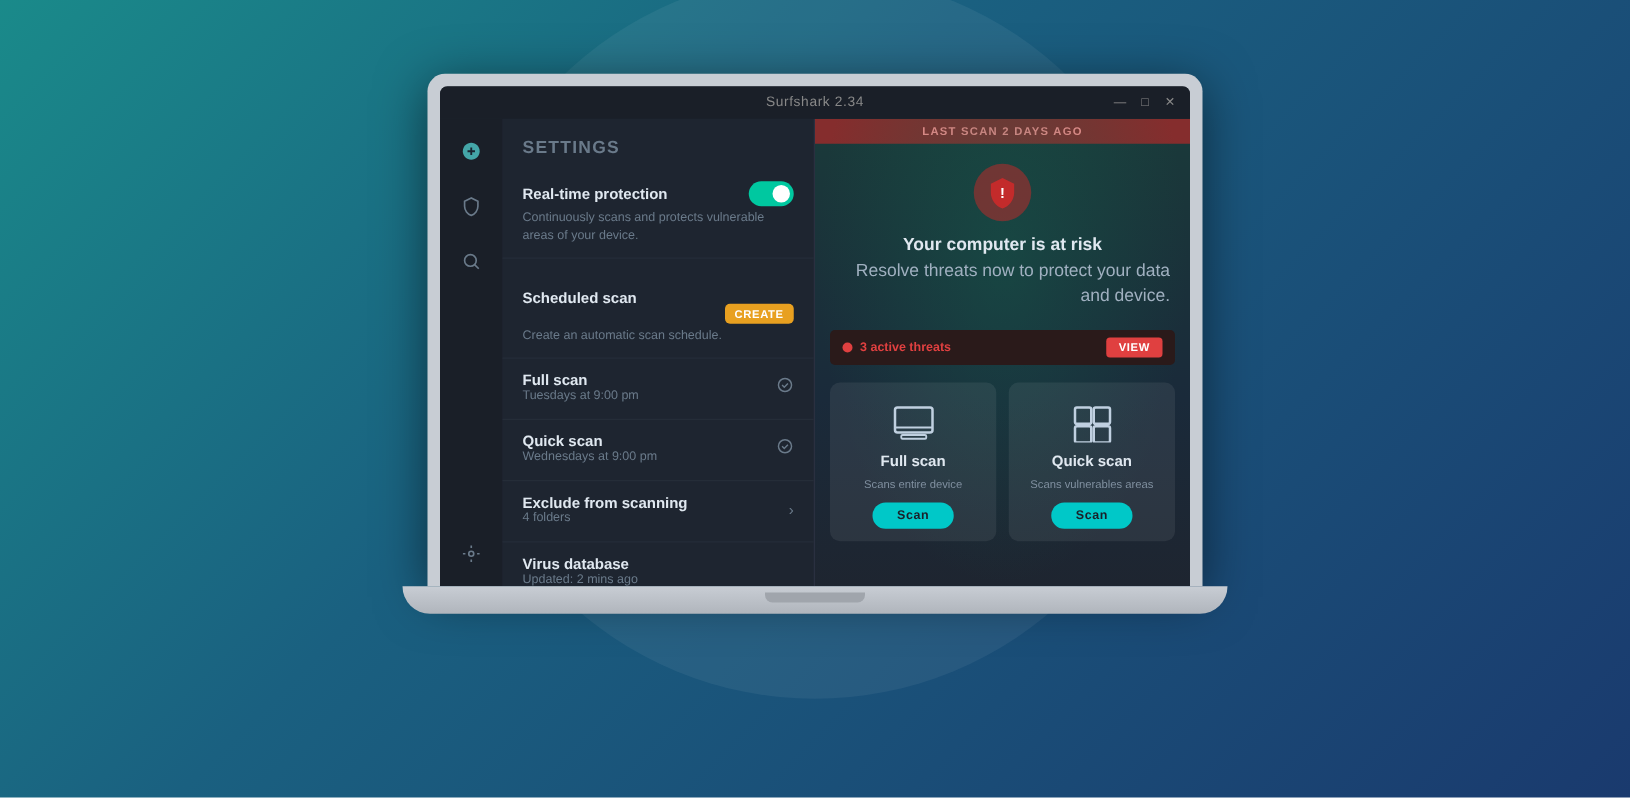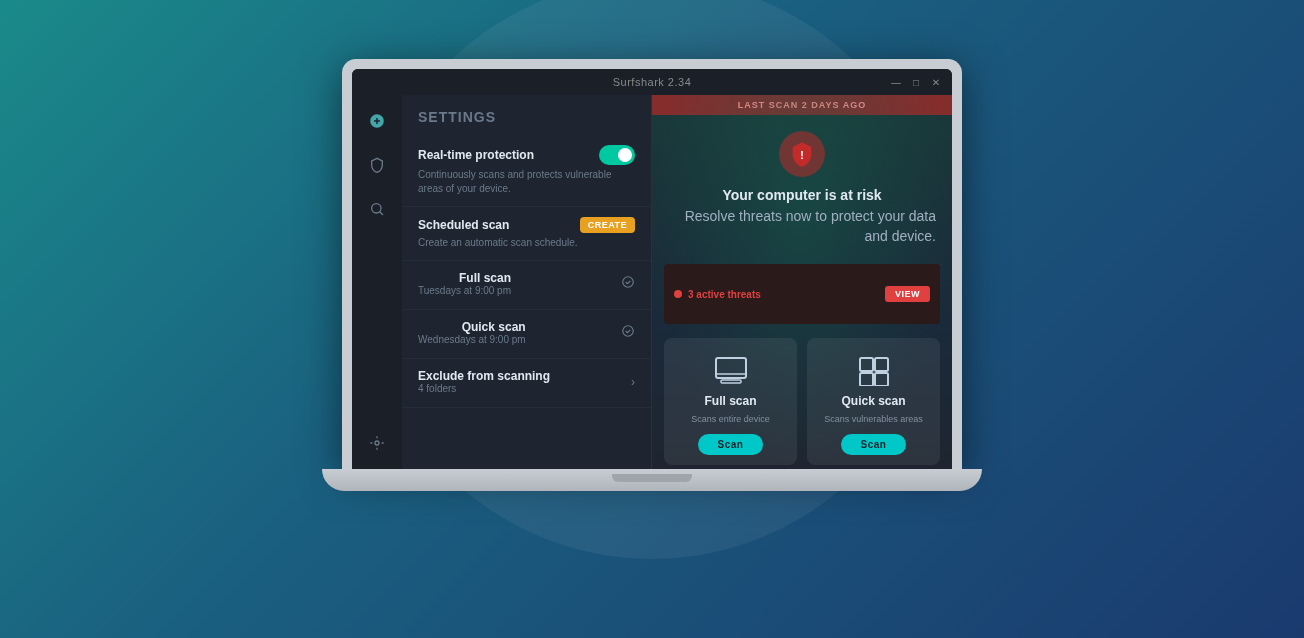--- a/index.html
+++ b/index.html
@@ -186,21 +186,20 @@
       display: flex;
       align-items: center;
       justify-content: space-between;
       margin-bottom: 3px;
     }
 
     .settings-item-title {
       font-size: 12px;
       font-weight: 600;
       color: #e0e8f0;
-      text-align: right;
     }
 
     .settings-item-desc {
       font-size: 10px;
       color: #6a7a8a;
       line-height: 1.4;
     }
 
     
     .toggle-switch {
@@ -227,20 +226,21 @@
     .create-btn {
       background: #e8a020;
       color: white;
       border: none;
       border-radius: 4px;
       font-size: 9px;
       font-weight: 700;
       padding: 3px 8px;
       cursor: pointer;
       letter-spacing: 0.5px;
+      margin-top: 26px;
     }
 
     .chevron-icon {
       color: #6a7a8a;
       font-size: 12px;
     }
 
     .check-icon {
       color: #6a7a8a;
       font-size: 12px;
@@ -326,21 +326,21 @@
       color: #a0b0c0;
       text-align: right;
       line-height: 1.4;
     }
 
     .threats-bar {
       width: calc(100% - 24px);
       margin: 8px 12px;
       background: #2a1a1a;
       border-radius: 4px;
-      padding: 22px 10px;
+      padding: 6px 10px;
       display: flex;
       align-items: center;
       justify-content: space-between;
       position: relative;
       z-index: 1;
       flex-shrink: 0;
     }
 
     .threats-left {
       display: flex;
@@ -527,20 +527,24 @@
             <div class="settings-item">
               <div class="settings-item-header">
                 <div>
                   <div class="settings-item-title">Exclude from scanning</div>
                   <div class="settings-item-sub folders-count">4 folders</div>
                 </div>
                 <span class="chevron-icon">›</span>
               </div>
             </div>
 
+            <div class="settings-item">
+              <div class="settings-item-title">Virus database</div>
+              <div class="settings-item-sub">Updated: 2 mins ago</div>
+            </div>
 
           </div>
 
           <div class="main-content">
 
             <div class="scan-status-banner">LAST SCAN 2 DAYS AGO</div>
 
             <div class="risk-section">
               <div class="shield-icon-wrap">
                 <svg class="shield-svg" viewBox="0 0 24 24" fill="none">

